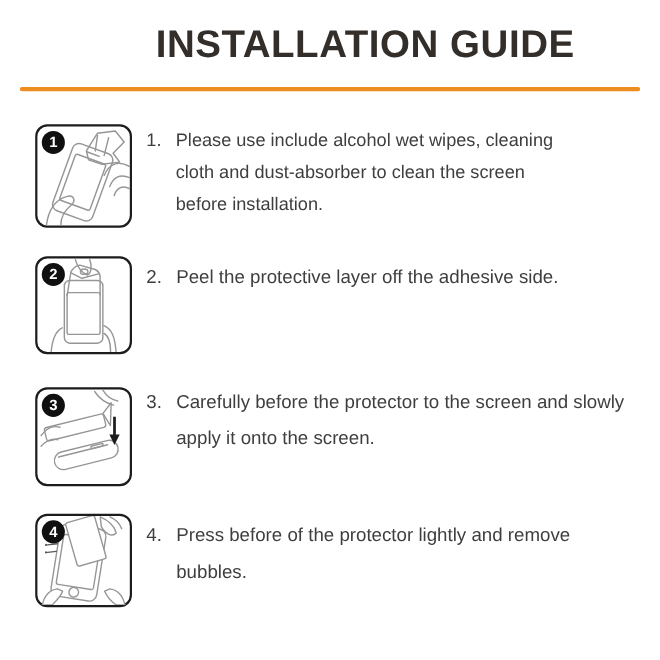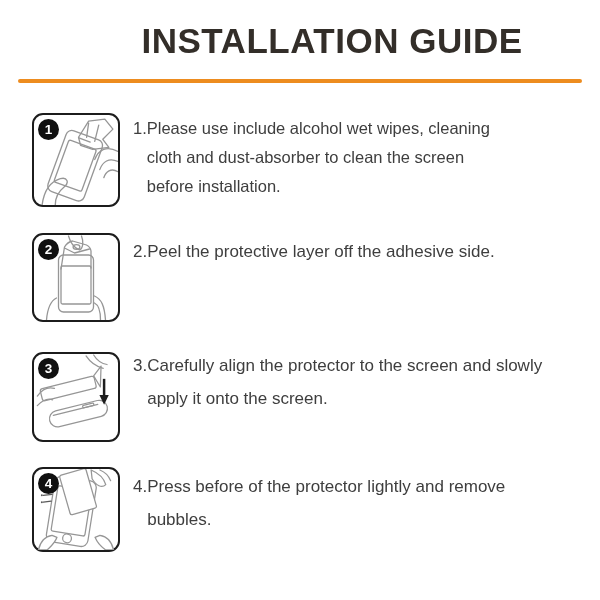--- a/index.html
+++ b/index.html
@@ -27,21 +27,21 @@
   }
   .figure svg{display:block;width:100%;height:100%;}
   .badge{
     position:absolute;top:4px;left:4px;width:21px;height:21px;
     background:#101010;color:#fff;border-radius:50%;
     display:flex;align-items:center;justify-content:center;
     font-size:13.5px;font-weight:700;line-height:1;
   }
   .text{display:flex;align-items:flex-start;color:#3e3e3e;}
   .num{flex:0 0 auto;white-space:pre;}
-  .body{white-space:pre-line;}
+  .body{white-space:pre-line;margin-left:13px;}
   .t1{font-size:16.5px;line-height:29px;margin-top:1px;}
   .t2,.t3,.t4{font-size:17px;line-height:33px;}
   .t2{margin-top:2px;}
   .t3{margin-top:-3px;}
   .t4{margin-top:3px;}
   .s1{top:113px;} .f1{height:94px;}
   .s2{top:233px;} .f2{height:89px;}
   .s3{top:352px;} .f3{height:90px;}
   .s4{top:467px;} .f4{height:85px;}
 </style>
@@ -127,21 +127,21 @@
         </g>
         <g fill="#1d1d1d" stroke="none">
           <rect x="69.6" y="26" width="2.6" height="18"></rect>
           <path d="M66 43 L75.8 43 L70.9 53 Z"></path>
         </g>
       </svg>
       <span class="badge">3</span>
     </div>
     <div class="text t3">
       <span class="num">3.</span>
-      <span class="body">Carefully align the protector to the screen and slowly
+      <span class="body">Carefully before the protector to the screen and slowly
 apply it onto the screen.</span>
     </div>
   </section>
 
   <section class="step s4">
     <div class="figure f4">
       <svg viewBox="0 0 83 83" stroke="#969696" fill="none" stroke-width="1.3" stroke-linecap="round" stroke-linejoin="round">
         <g transform="rotate(9 40 45)">
           <rect x="15" y="10" width="43" height="68" rx="7"></rect>
           <rect x="19" y="20" width="35" height="47" rx="2"></rect>

